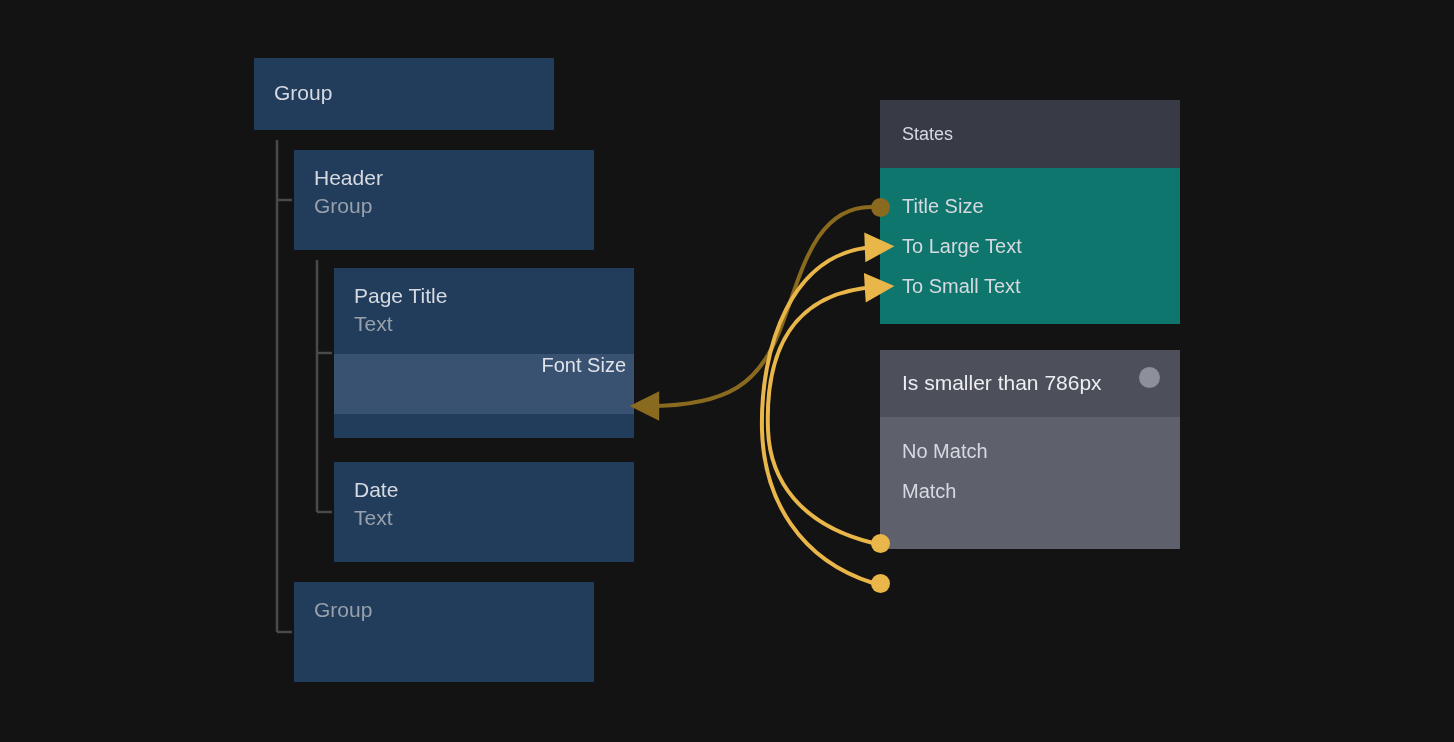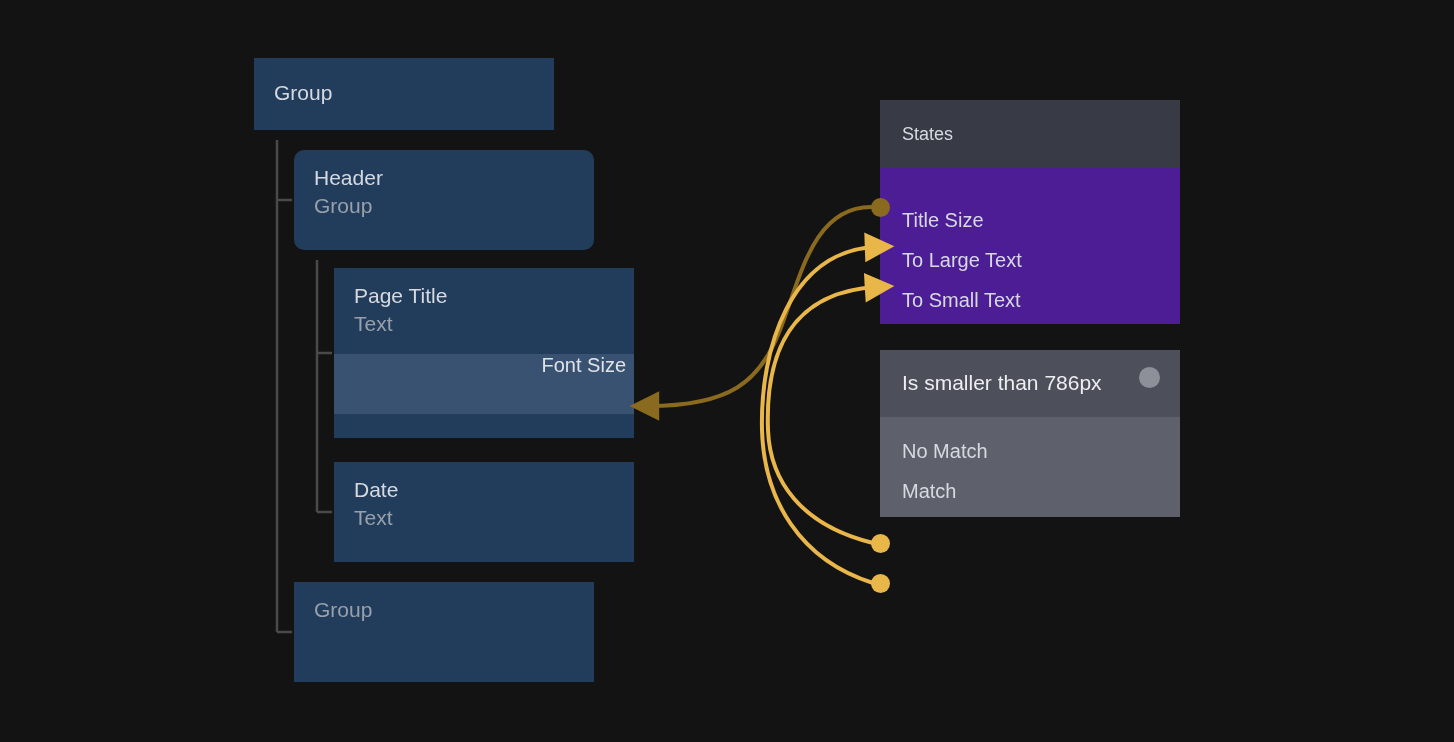--- a/index.html
+++ b/index.html
@@ -77,22 +77,22 @@
     background: #383b45;
     padding: 20px 22px;
   }
   .panel-head-title {
     font-size: 18px;
     color: #d6dae0;
     line-height: 28px;
     white-space: nowrap;
   }
   .panel-body {
-    background: #4c1d95;
-    padding: 32px 0 18px 0;
+    background: #0f766e;
+    padding: 18px 0 18px 0;
   }
   .panel-row {
     height: 40px;
     display: flex;
     align-items: center;
     padding-left: 22px;
   }
   .panel-row-label {
     font-size: 20px;
     color: #d6dae0;
@@ -121,21 +121,21 @@
     position: absolute;
     top: 17px;
     right: 20px;
     width: 21px;
     height: 21px;
     border-radius: 50%;
     background: #8d9098;
   }
   .mq-body {
     background: #5e616b;
-    padding: 14px 0 6px 0;
+    padding: 14px 0 38px 0;
   }
 
   
   .port {
     position: absolute;
     width: 19px;
     height: 19px;
     border-radius: 50%;
     z-index: 6;
   }
@@ -172,21 +172,21 @@
 
     <path d="M873,543 C800,525 770,480 768,430 C765,350 793,292 876,287" stroke="#e9b64a" stroke-width="4" fill="none" stroke-linecap="round" marker-end="url(#arrowR)"></path>
   </svg>
 
   <div class="node node-single" style="left:254px; top:58px; width:300px; height:72px;">
     <div class="node-pad" style="padding-top:20px;">
       <div class="node-title">Group</div>
     </div>
   </div>
 
-  <div class="node" style="left:294px; top:150px; width:300px; height:100px;border-radius:10px;">
+  <div class="node" style="left:294px; top:150px; width:300px; height:100px;">
     <div class="node-pad">
       <div class="node-title">Header</div>
       <div class="node-sub">Group</div>
     </div>
   </div>
 
   <div class="node" style="left:334px; top:268px; width:300px; height:170px;">
     <div class="node-pad">
       <div class="node-title">Page Title</div>
       <div class="node-sub">Text</div>

